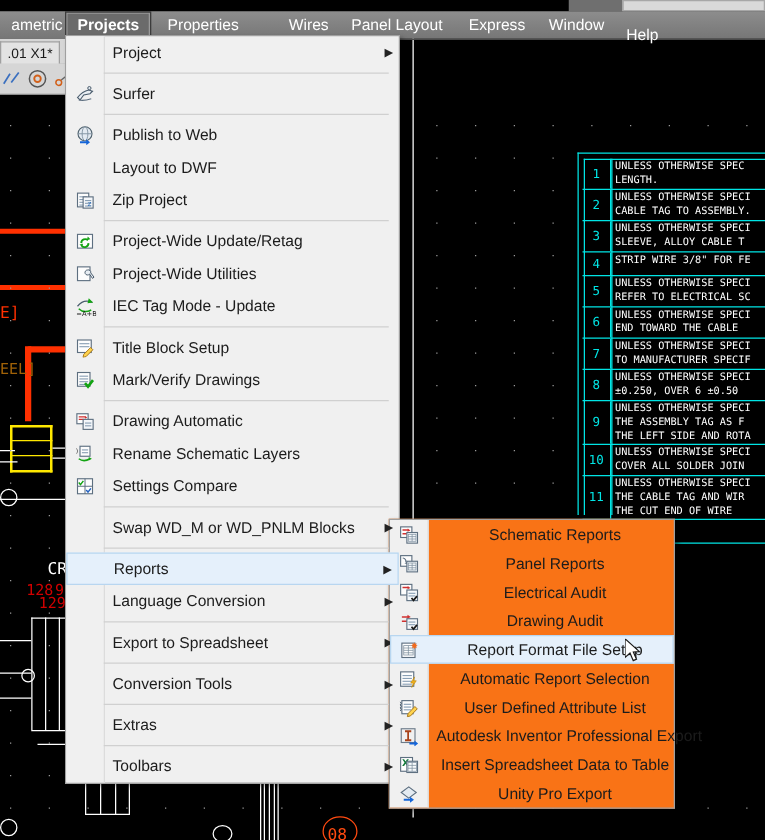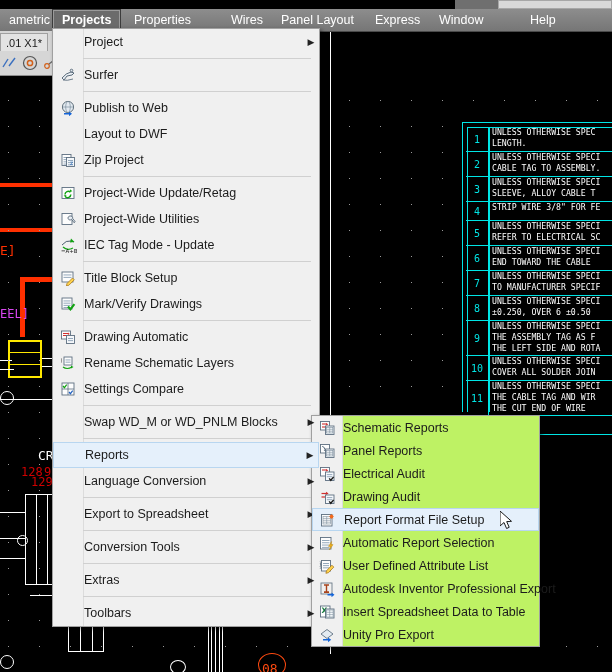--- a/index.html
+++ b/index.html
@@ -67,30 +67,30 @@
                  background:#f0f0f0;border:1px solid #a0a0a0;
                  box-shadow:2px 2px 4px rgba(0,0,0,.45);box-sizing:border-box;}
   #projects-menu .gutter{position:absolute;left:0;top:0;width:30px;bottom:0;
                          background:#f0f0f0;border-right:1px solid #dcdcdc;}
   .mrow{position:relative;height:26px;display:flex;align-items:center;
         cursor:default;z-index:2;}
   .mrow.sel{background:#e5f0fb;border:1px solid #b8d6f0;height:26px;
             box-sizing:border-box;}
   .mrow .ic{width:30px;flex:0 0 30px;display:flex;align-items:center;
             justify-content:center;}
-  .mrow .lbl{flex:1;font-size:12.5px;color:#1c1c1c;padding-left:1px;
+  .mrow .lbl{flex:1;font-size:12.5px;color:#1c1c1c;padding-left:7px;
              white-space:nowrap;}
   .mrow .arw{width:16px;flex:0 0 16px;font-size:9px;color:#222;
              text-align:center;}
   .msep{height:1px;background:#d0d0d0;margin:3px 8px 3px 30px;position:relative;z-index:2;}
 
   
   #reports-submenu{position:absolute;left:311px;top:415px;width:229px;
-                   background:#bef264;border:1px solid #a0a0a0;
-                   box-shadow:2px 2px 4px rgba(0,0,0,.45);box-sizing:border-box;}
+                   background:#f97316;border:1px solid #a0a0a0;
+                   box-shadow:2px 2px 4px rgba(0,0,0,.45);box-sizing:border-box;text-align:center;}
   #reports-submenu .gutter{position:absolute;left:0;top:0;width:30px;bottom:0;
                            background:#f0f0f0;border-right:1px solid #dcdcdc;}
 
   
   #cursor{position:absolute;left:500px;top:511px;width:14px;height:20px;
           pointer-events:none;z-index:50;}
 </style>
 </head>
 <body>
 
@@ -243,21 +243,21 @@
 
   <div style="position:absolute;left:258px;top:574px;width:26px;height:22px;border:1px solid #ff4a10;border-radius:50%;"></div>
   <div style="position:absolute;left:258px;top:653px;width:26px;height:22px;border:1px solid #ff4a10;border-radius:50%;"></div>
   <div style="position:absolute;left:170px;top:660px;width:14px;height:12px;border:1px solid #ffffff;border-radius:50%;"></div>
   <div style="position:absolute;left:0px;top:391px;width:12px;height:12px;border:1px solid #ffffff;border-radius:50%;"></div>
   <div style="position:absolute;left:0px;top:655px;width:12px;height:12px;border:1px solid #ffffff;border-radius:50%;"></div>
   <div style="position:absolute;left:17px;top:535px;width:9px;height:9px;border:1px solid #ffffff;border-radius:50%;"></div>
 
   <div id="cad-labels">
       <div class="cadtext" style="left: 0px; top: 243px; color: rgb(255, 48, 0); font-size: 13px;">E]</div>
-      <div class="cadtext" style="left: 0px; top: 307px; color: #d946ef; font-size: 12px;">EEL]</div>
+      <div class="cadtext" style="left: 0px; top: 288px; color: #a16207; font-size: 12px;">EEL]</div>
       <div class="cadtext" style="left: 38px; top: 448px; color: rgb(255, 255, 255); font-size: 13px;">CR</div>
       <div class="cadtext" style="left: 21px; top: 465px; color: rgb(208, 0, 0); font-size: 12px;">128</div>
       <div class="cadtext" style="left: 44px; top: 465px; color: rgb(208, 0, 0); font-size: 12px;">928</div>
       <div class="cadtext" style="left: 31px; top: 475px; color: rgb(208, 0, 0); font-size: 12px;">129</div>
       <div class="cadtext" style="left: 262px; top: 582px; color: rgb(255, 74, 16); font-size: 13px;">02</div>
       <div class="cadtext" style="left: 285px; top: 582px; color: rgb(255, 74, 16); font-size: 13px;">6X</div>
       <div class="cadtext" style="left: 262px; top: 661px; color: rgb(255, 74, 16); font-size: 13px;">08</div>
     </div>
 
   <div id="grid-dots">
@@ -392,21 +392,21 @@
 <div id="qab"></div>
 
 <div id="menubar">
     <div class="menu-item" style="left: 0px;">ametric</div>
     <div class="menu-item active" style="left: 52px;">Projects</div>
     <div class="menu-item" style="left: 125px;">Properties</div>
     <div class="menu-item" style="left: 222px;">Wires</div>
     <div class="menu-item" style="left: 272px;">Panel Layout</div>
     <div class="menu-item" style="left: 366px;">Express</div>
     <div class="menu-item" style="left: 430px;">Window</div>
-    <div class="menu-item" style="left: 521px;">Help</div>
+    <div class="menu-item" style="left: 492px; margin-top: 8px;">Help</div>
   </div>
 
 <div id="tabrow">
   <div class="tab">.01 X1*</div>
 </div>
 <div id="toolrow">
   <svg class="tb-ic" style="left:2px;" viewBox="0 0 16 16">
     <line x1="1" y1="12" x2="6" y2="4" stroke="#3a6fbf" stroke-width="1.4"></line>
     <line x1="7" y1="11" x2="13" y2="3" stroke="#3a6fbf" stroke-width="1.4"></line>
   </svg>

